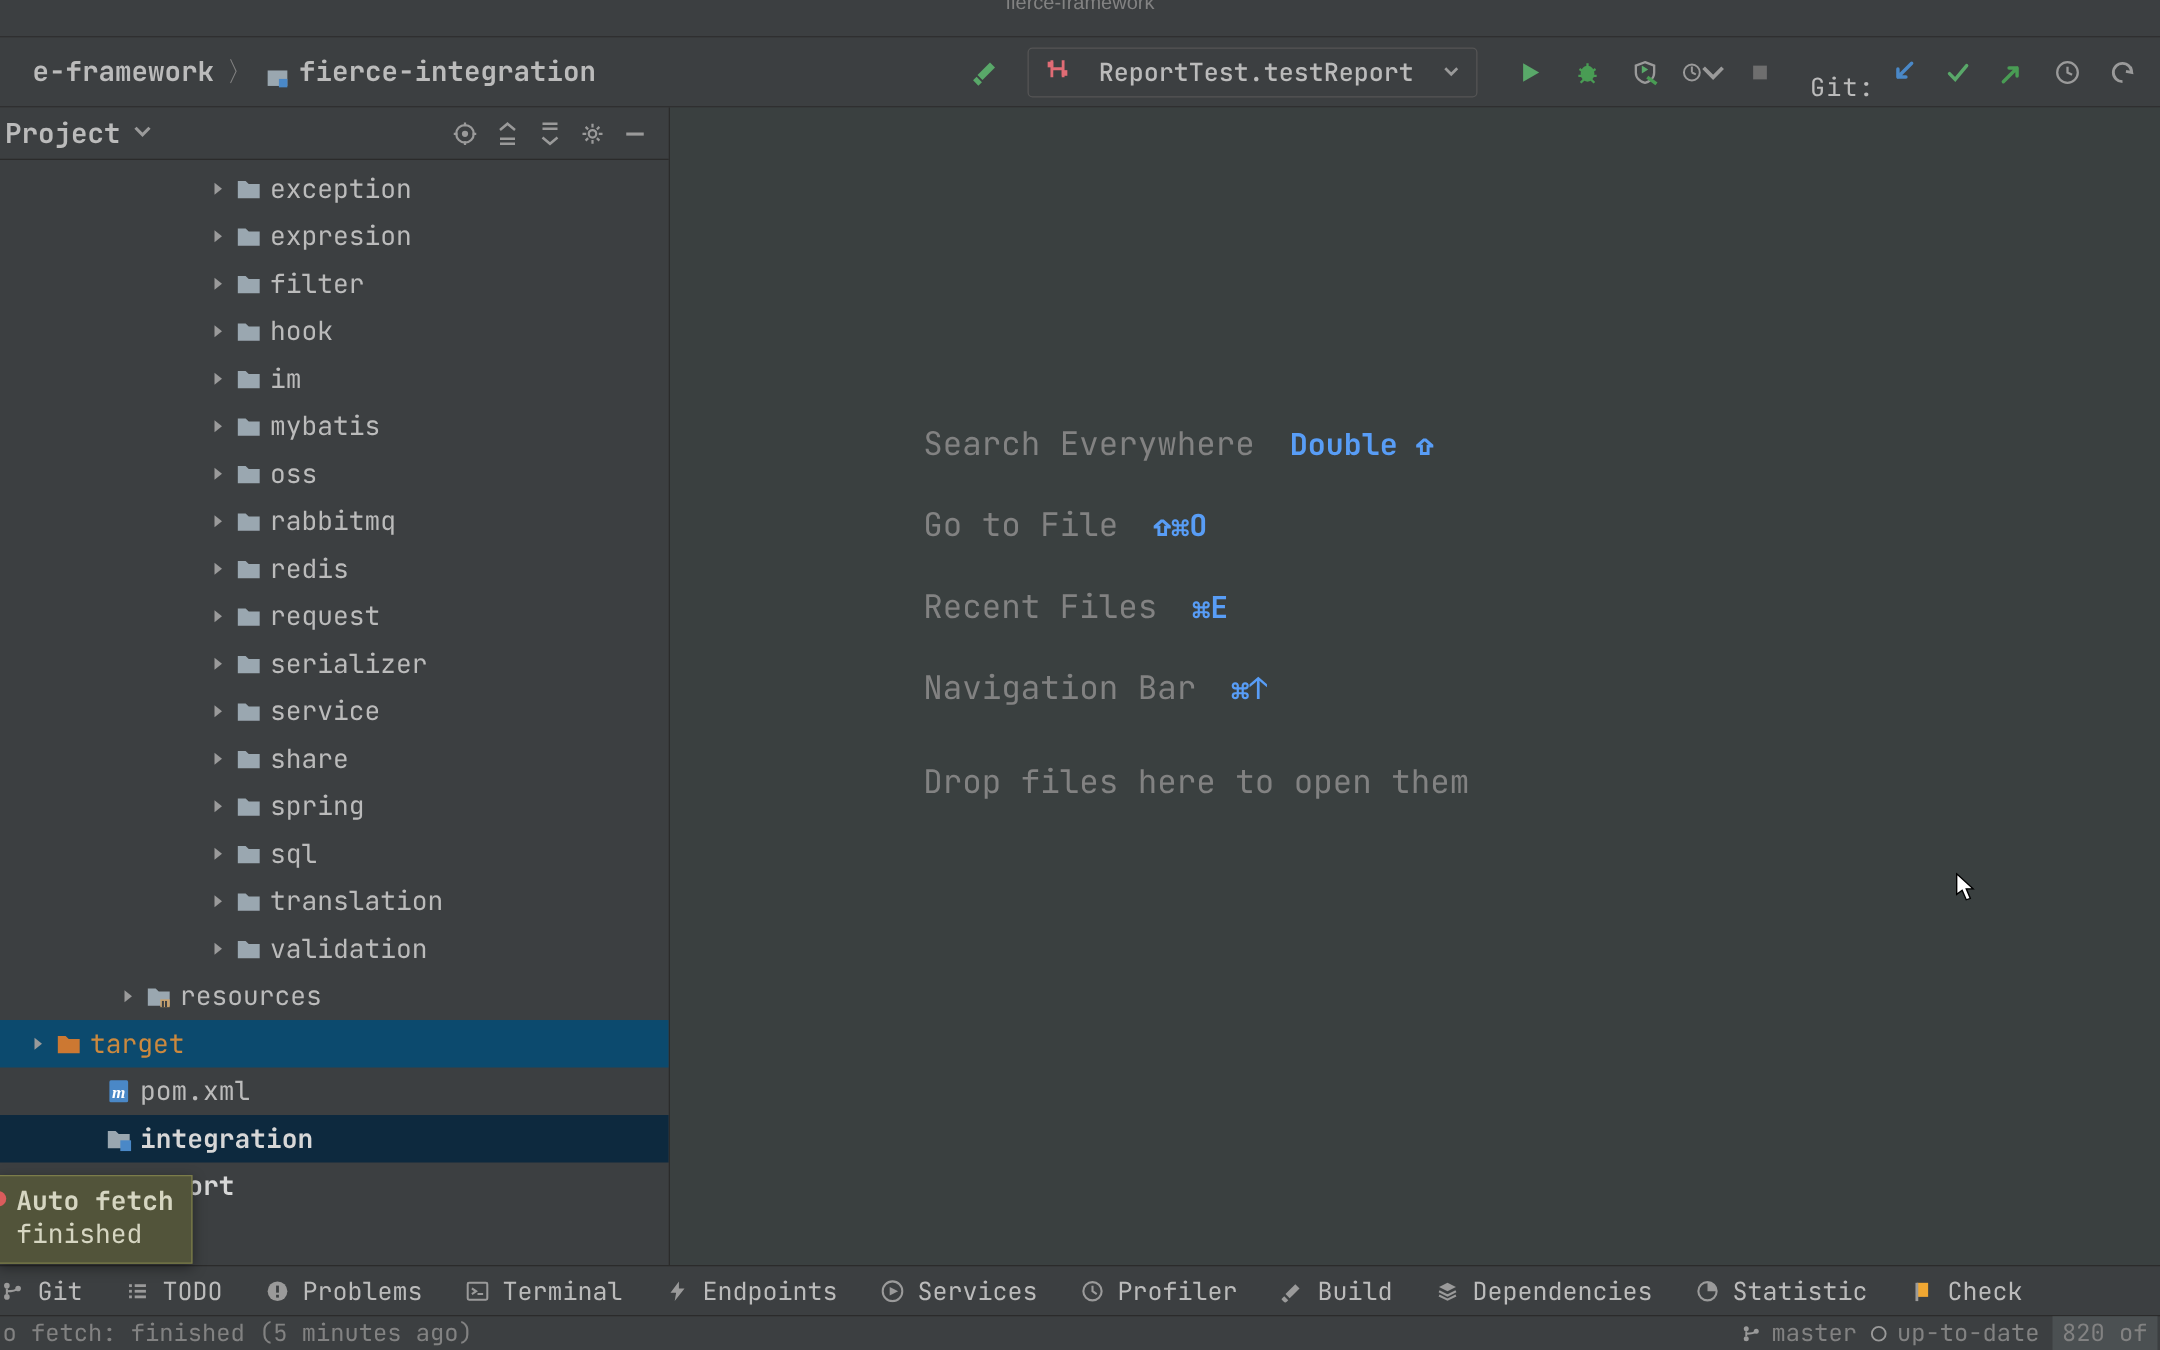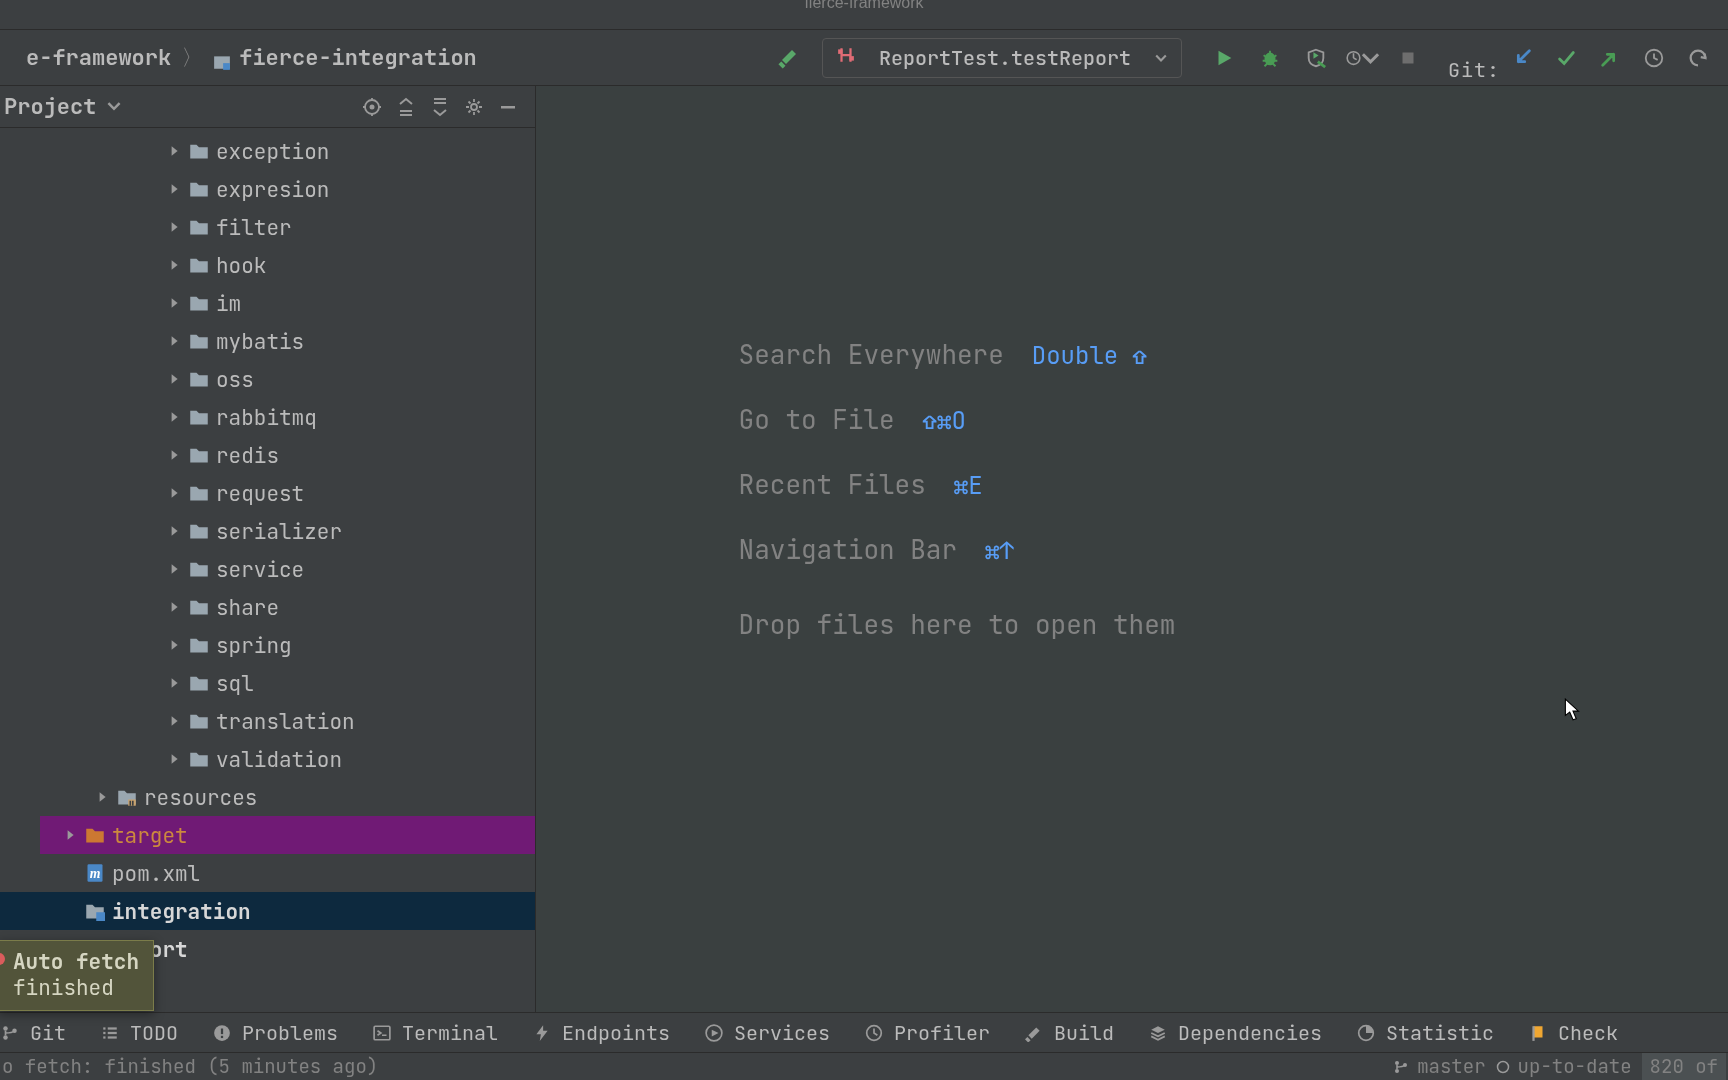--- a/index.html
+++ b/index.html
@@ -160,21 +160,21 @@
     display:flex;align-items:center;justify-content:center;
   }
   .tree-row .label{color:var(--fg);}
 
   .tree-row.depth3{padding-left:166px;}
   .tree-row.depth2{padding-left:94px;}
   .tree-row.depth1{padding-left:22px;}
   .tree-row.depth0{padding-left:62px;}
 
   .tree-row.selected{background:var(--select);}
-  .tree-row.hl{background:#701a75;margin-left:40px;}
+  .tree-row.hl{background:#0c4a6e;}
   .tree-row .label.orange{color:var(--accent-yellow);}
   .tree-row .label.bold{font-weight:700;color:#d7d7d7;}
 
   
   .editor{
     flex:1;
     background:var(--editor);
     display:flex;
     align-items:center;
     justify-content:center;
@@ -182,21 +182,21 @@
   }
   .hints{
     display:flex;flex-direction:column;
     gap:30px;
     font-size:26px;
     margin-top:-120px;
     margin-left:-350px;
   }
   .hint{display:flex;align-items:baseline;gap:28px;}
   .hint .txt{color:var(--fg-dimmer);}
-  .hint .key{color:var(--link);font-size:24px;}
+  .hint .key{color:var(--link);font-size:24px;font-weight:bold;}
   .droptxt{color:var(--fg-dimmer);margin-top:10px;}
 
   .cursor{position:absolute;left:1028px;top:612px;}
   .cursor svg{width:18px;height:24px;}
 
   
   .bottom-tabs{
     height:40px;
     background:var(--bg);
     border-top:1px solid var(--border);

